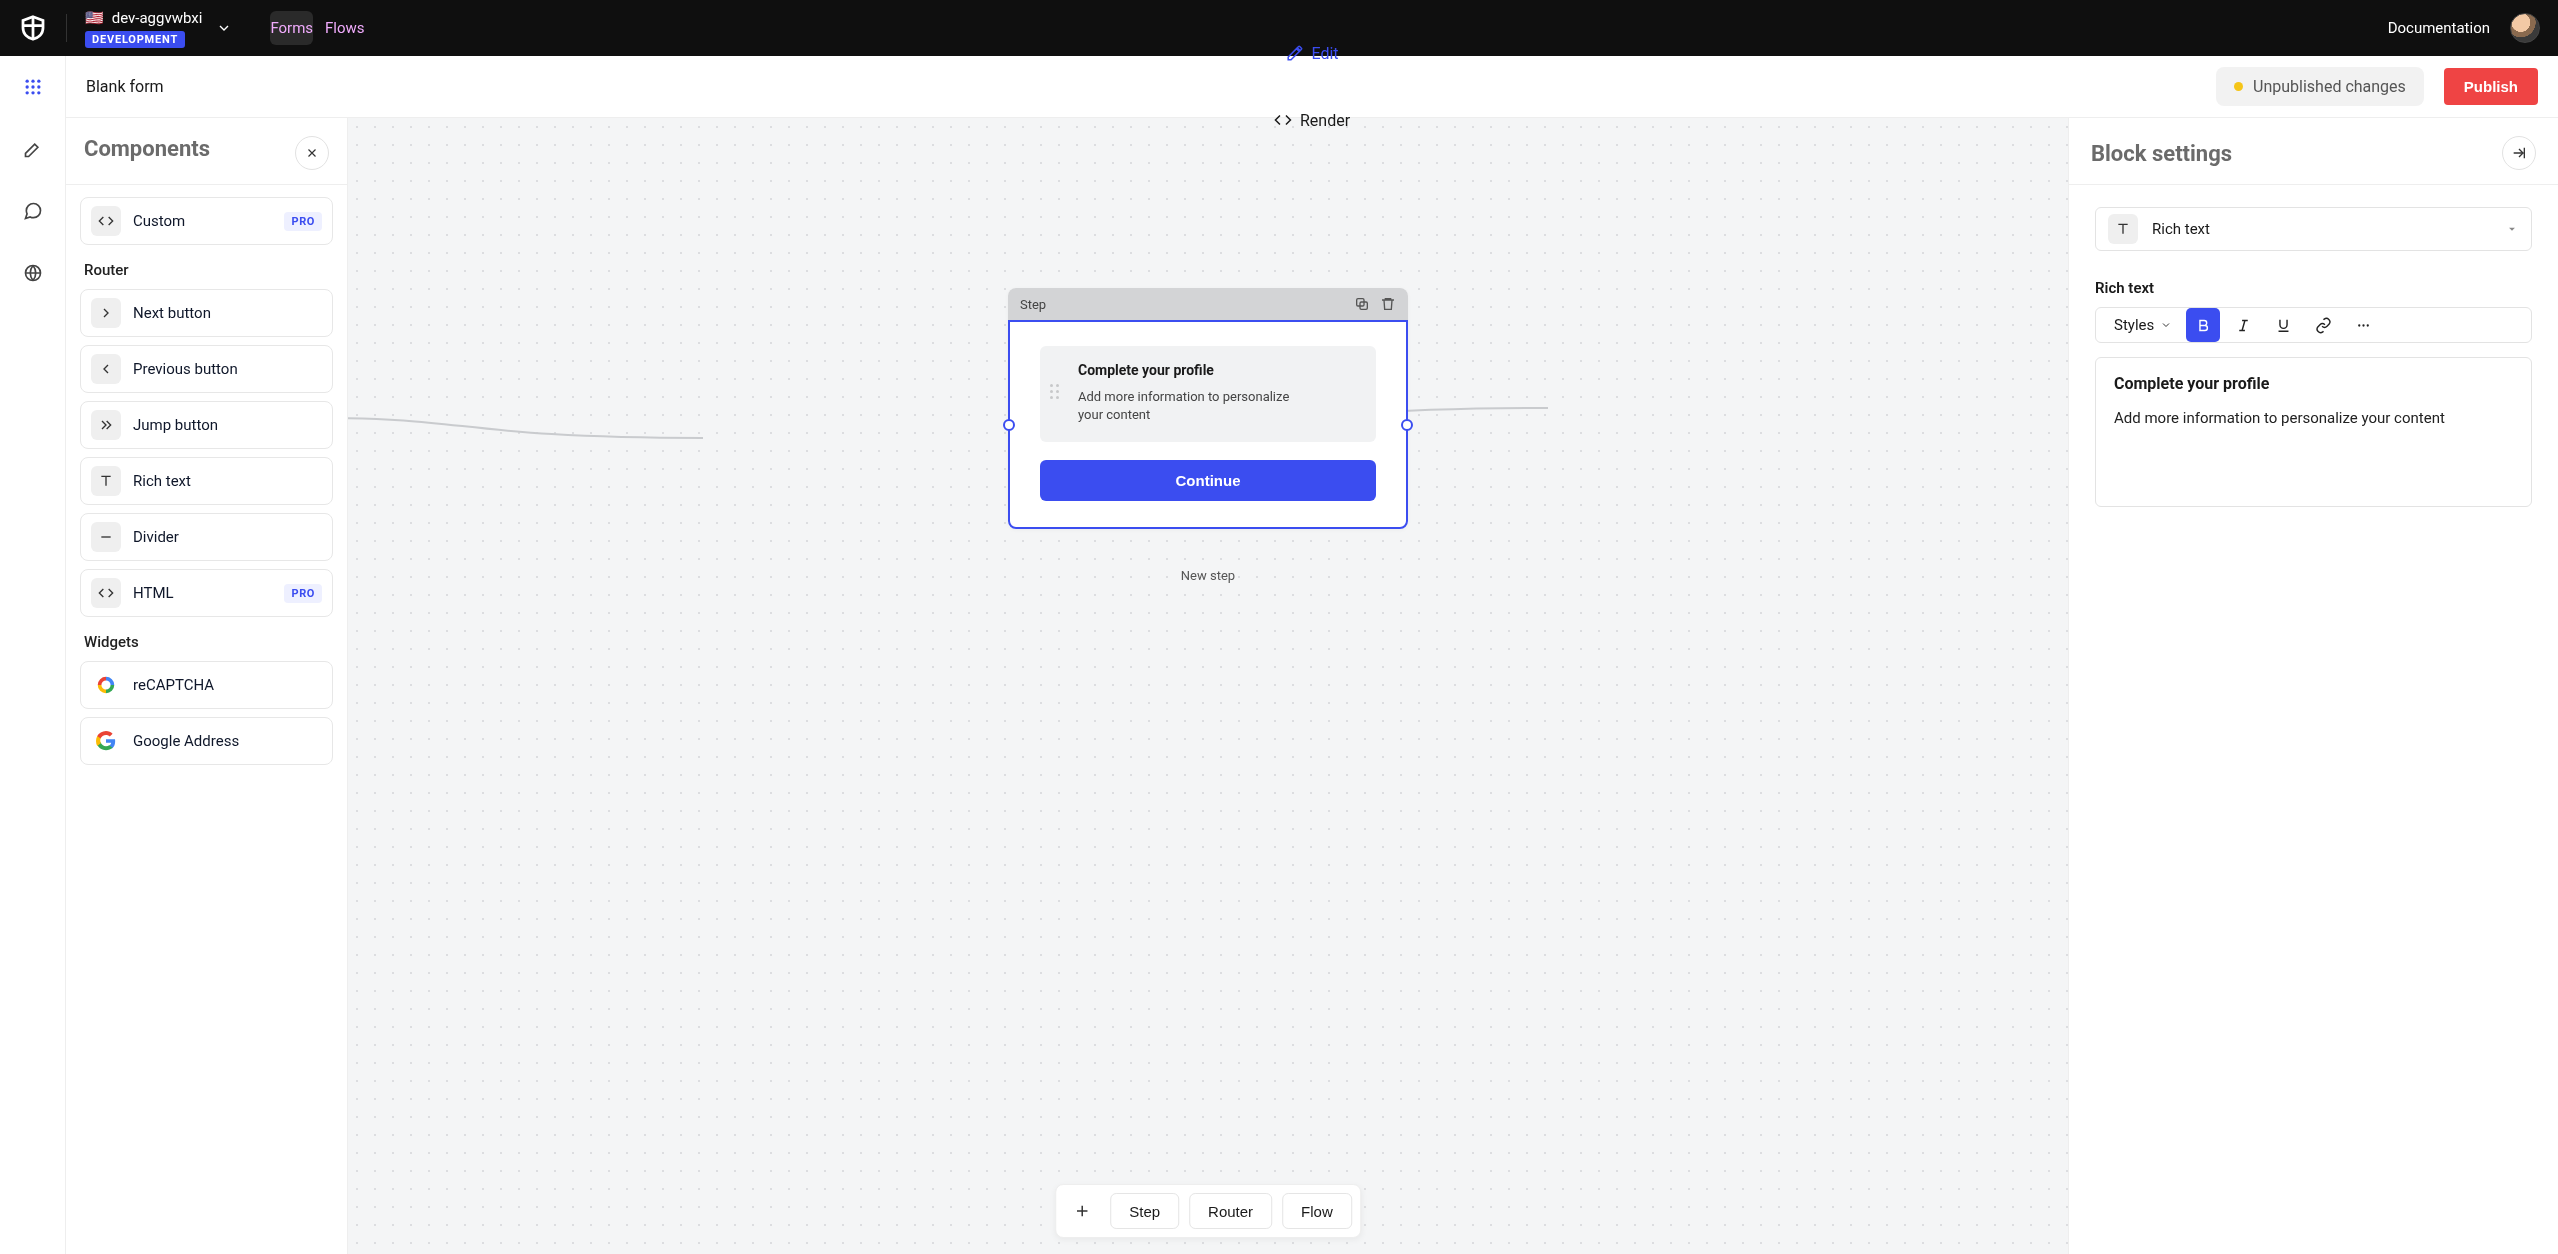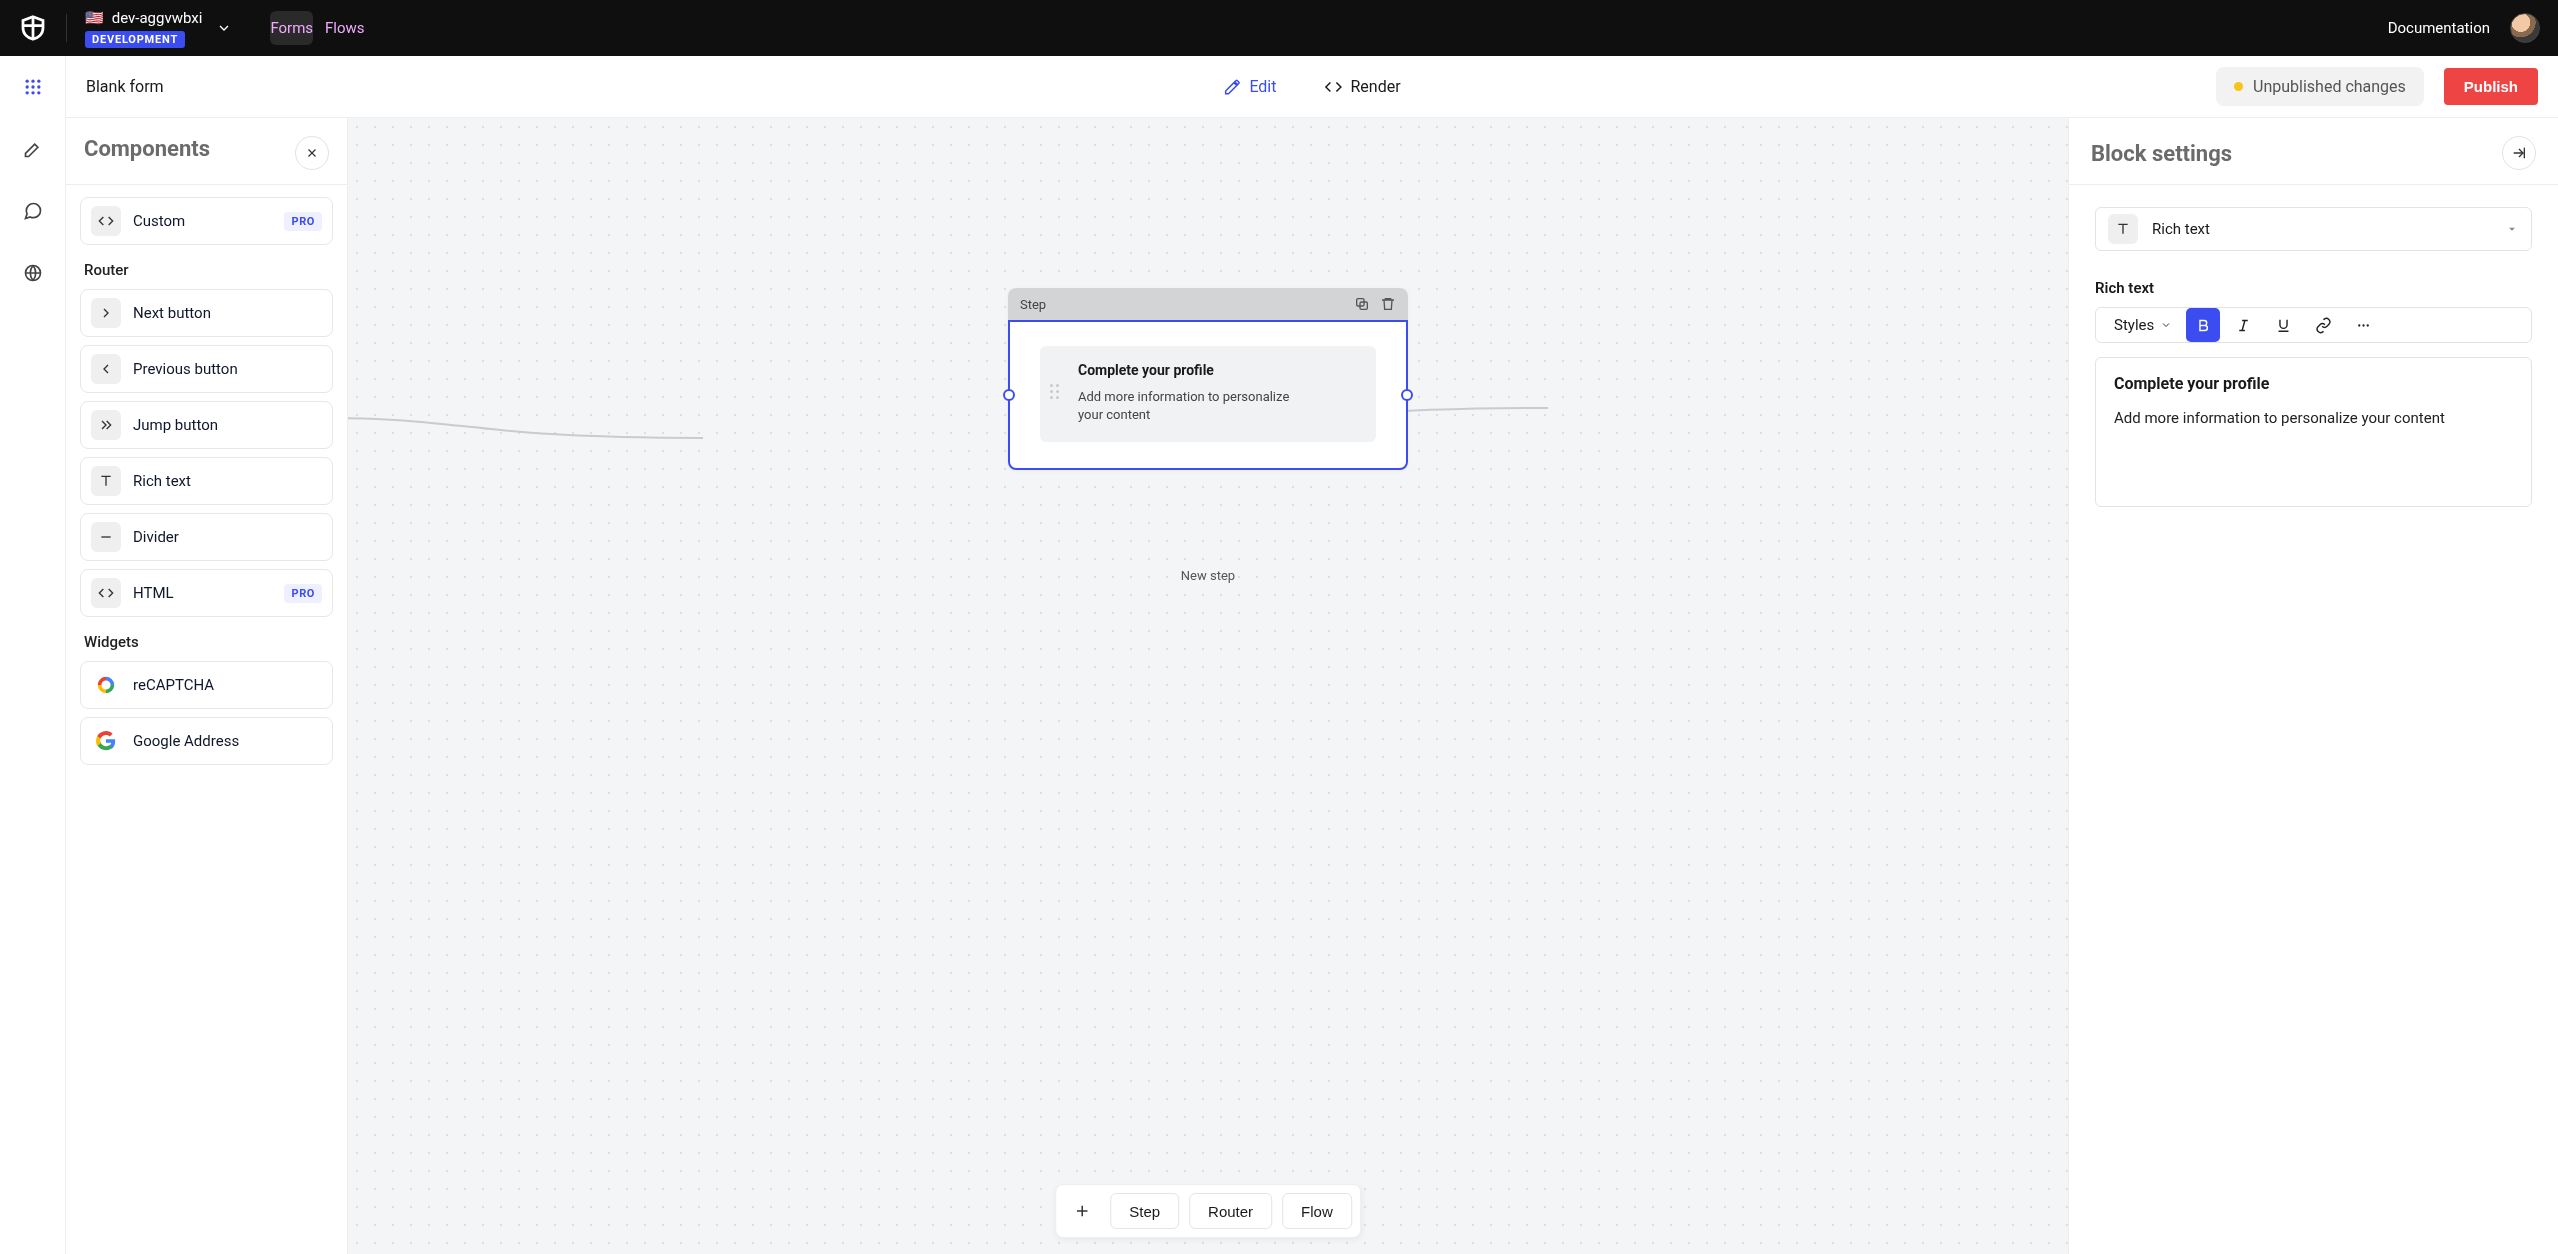--- a/index.html
+++ b/index.html
@@ -38,21 +38,21 @@
     border:1px solid #444; cursor:pointer;
   }
 
   
   .sub-header {
     height: 62px; border-bottom:1px solid #eee; display:flex; align-items:center;
     padding: 12px 20px; gap:20px; position:relative; z-index:4; background:#fff;
     margin-left:66px;
   }
   .breadcrumb { font-size:16px; color:#1a1a1a; }
-  .view-toggle { position:absolute; left:50%; transform:translateX(-50%); display:flex; gap:48px; align-items:center; }
+  .view-toggle { position:absolute; left:50%; transform:translateX(-50%); display:flex; gap:48px; align-items:center;flex-direction:column; }
   .view-toggle-item { display:flex; align-items:center; gap:8px; font-size:16px; cursor:pointer; color:#1a1a1a;}
   .view-toggle-item.active { color:#3b4df0; }
   .view-toggle-item .icon { width:18px; height:18px; }
   .sub-header-right { margin-left:auto; display:flex; align-items:center; gap:20px; }
   .unpublished-pill {
     background:#f2f2f2; border-radius:8px; padding:10px 18px;
     display:flex; align-items:center; gap:10px; font-size:16px; color:#555;
   }
   .dot-yellow { width:9px; height:9px; background:#f5c518; border-radius:50%; }
   .publish-btn {
@@ -451,20 +451,21 @@
             <span></span>
               <span></span>
               <span></span>
               <span></span>
               <span></span>
               <span></span>
           </div>
           <div class="rich-heading">Complete your profile</div>
           <div class="rich-body">Add more information to personalize your content</div>
         </div>
+        <button class="continue-btn">Continue</button>
       </div>
     </div>
     <div class="step-sublabel">New step</div>
 
     <div class="canvas-toolbar">
       <div class="plus-slot">
         <svg width="18" height="18" viewBox="0 0 24 24" fill="none" stroke="#333" stroke-width="2">
             <path d="M12 5v14M5 12h14"></path>
           </svg>
       </div>

